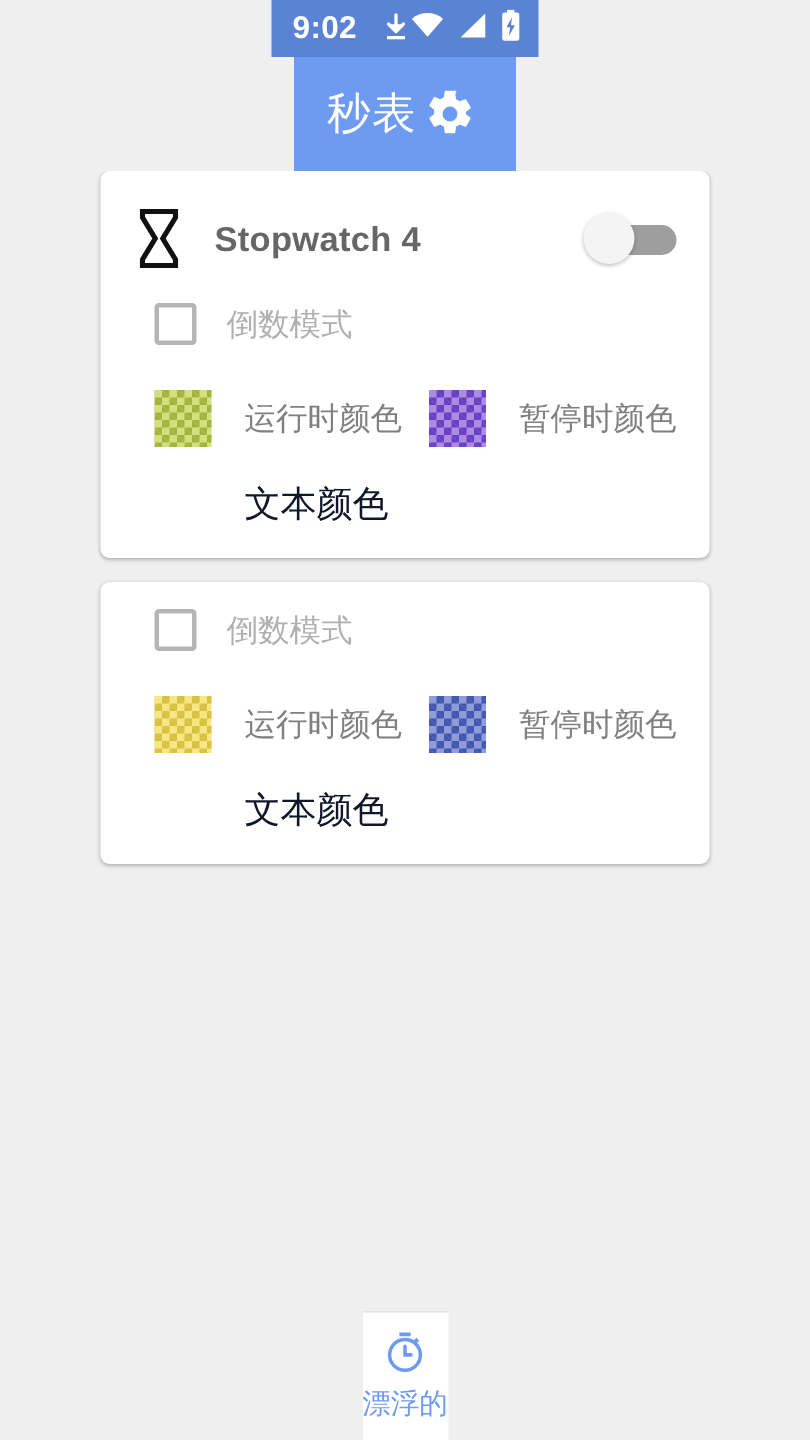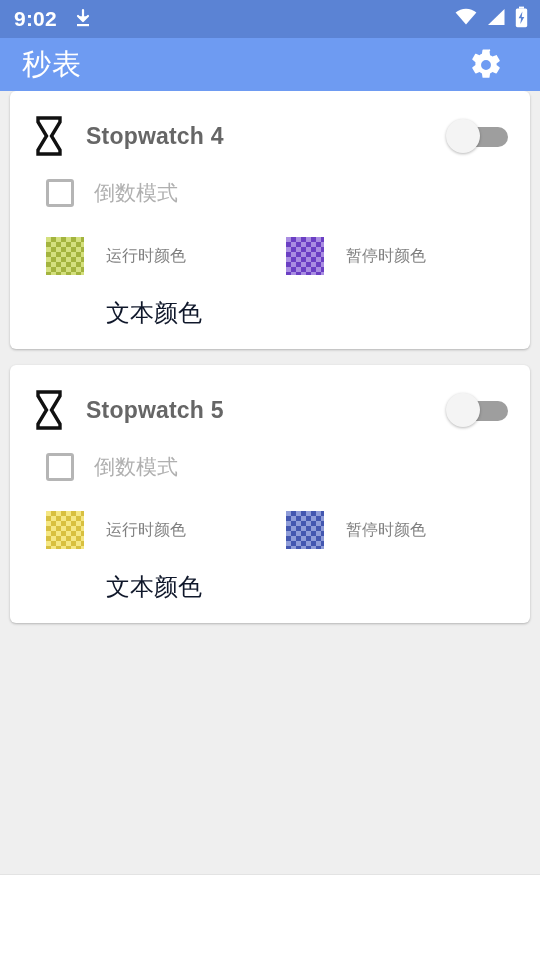--- a/index.html
+++ b/index.html
@@ -10,20 +10,21 @@
     font-family: "Liberation Sans", "DejaVu Sans", sans-serif;
     background: #eeeeee;
   }
   #app {
     position: relative;
     width: 540px;
     height: 960px;
     display: flex;
     flex-direction: column;
     background: #efefef;
+    align-items: center;
   }
 
   
   .statusbar {
     height: 38px;
     background: #5b83d4;
     display: flex;
     align-items: center;
     padding: 0 12px 0 14px;
     flex: 0 0 auto;
@@ -42,25 +43,25 @@
   }
   .sb-right {
     margin-left: auto;
     display: flex;
     align-items: center;
     gap: 9px;
   }
 
   
   .appbar {
-    height: 53px;
+    height: 76px;
     background: #6e9bf2;
     display: flex;
     align-items: center;
-    padding: 0 32px 0 22px;
+    padding: 0 22px 0 22px;
     flex: 0 0 auto;
   }
   .appbar-title {
     color: #ffffff;
     font-size: 29px;
     font-weight: 400;
     letter-spacing: 1px;
   }
   .appbar-actions {
     margin-left: auto;
@@ -172,21 +173,21 @@
   .color-col.second { padding-left: 18px; }
   .swatch {
     width: 38px; height: 38px;
     flex: 0 0 auto;
     cursor: pointer;
     background-size: 10px 10px;
     background-position: 0 0, 5px 5px;
   }
   .color-label {
     margin-left: 22px;
-    font-size: 16px;
+    font-size: 21px;
     color: #808080;
     white-space: nowrap;
   }
 
   .text-color-row {
     display: flex;
     align-items: center;
     padding: 22px 22px 0 96px;
   }
   .text-color-label {
@@ -295,32 +296,20 @@
           <span class="color-label">暂停时颜色</span>
         </span>
       </div>
 
       <div class="text-color-row">
         <span class="text-color-label">文本颜色</span>
       </div>
     </div>
 
     <div class="card">
-      <div class="card-head">
-        <span class="hourglass">
-          <svg width="30" height="40" viewBox="0 0 30 40">
-            <path d="M4 2 H26 V6 L17.5 20 L26 34 V38 H4 V34 L12.5 20 L4 6 Z" fill="none" stroke="#111111" stroke-width="3.4" stroke-linejoin="miter"></path>
-          </svg>
-        </span>
-        <span class="card-title">Stopwatch 5</span>
-        <span class="switch">
-          <span class="track"></span>
-          <span class="thumb"></span>
-        </span>
-      </div>
 
       <div class="check-row">
         <span class="checkbox"></span>
         <span class="check-label">倒数模式</span>
       </div>
 
       <div class="color-row">
         <span class="color-col">
           <span class="swatch" style="background-image:linear-gradient(45deg,#d8c040 25%,transparent 25%,transparent 75%,#d8c040 75%,#d8c040),linear-gradient(45deg,#d8c040 25%,#f5e784 25%,#f5e784 75%,#d8c040 75%,#d8c040);"></span>
           <span class="color-label">运行时颜色</span>
@@ -332,15 +321,26 @@
       </div>
 
       <div class="text-color-row">
         <span class="text-color-label">文本颜色</span>
       </div>
     </div>
 
   </div>
 
   <div class="bottomnav">
+    <div class="nav-item active">
+      <span class="nav-icon">
+        <svg width="30" height="30" viewBox="0 0 24 24">
+          <path fill="#6e9bf2" d="M9 1h6v2H9V1z"></path>
+          <path fill="none" stroke="#6e9bf2" stroke-width="1.9" d="M12 21.2a8.2 8.2 0 1 0 0-16.4 8.2 8.2 0 0 0 0 16.4z"></path>
+          <path fill="none" stroke="#6e9bf2" stroke-width="1.9" stroke-linecap="round" d="M12 8.4V13h3.2"></path>
+          <path fill="#6e9bf2" d="M18.1 3.9l1.5 1.5-1.6 1.6-1.5-1.5 1.6-1.6z"></path>
+        </svg>
+      </span>
+      <span class="nav-label">漂浮的</span>
+    </div>
   </div>
 
 </div>
 
 </body></html>

